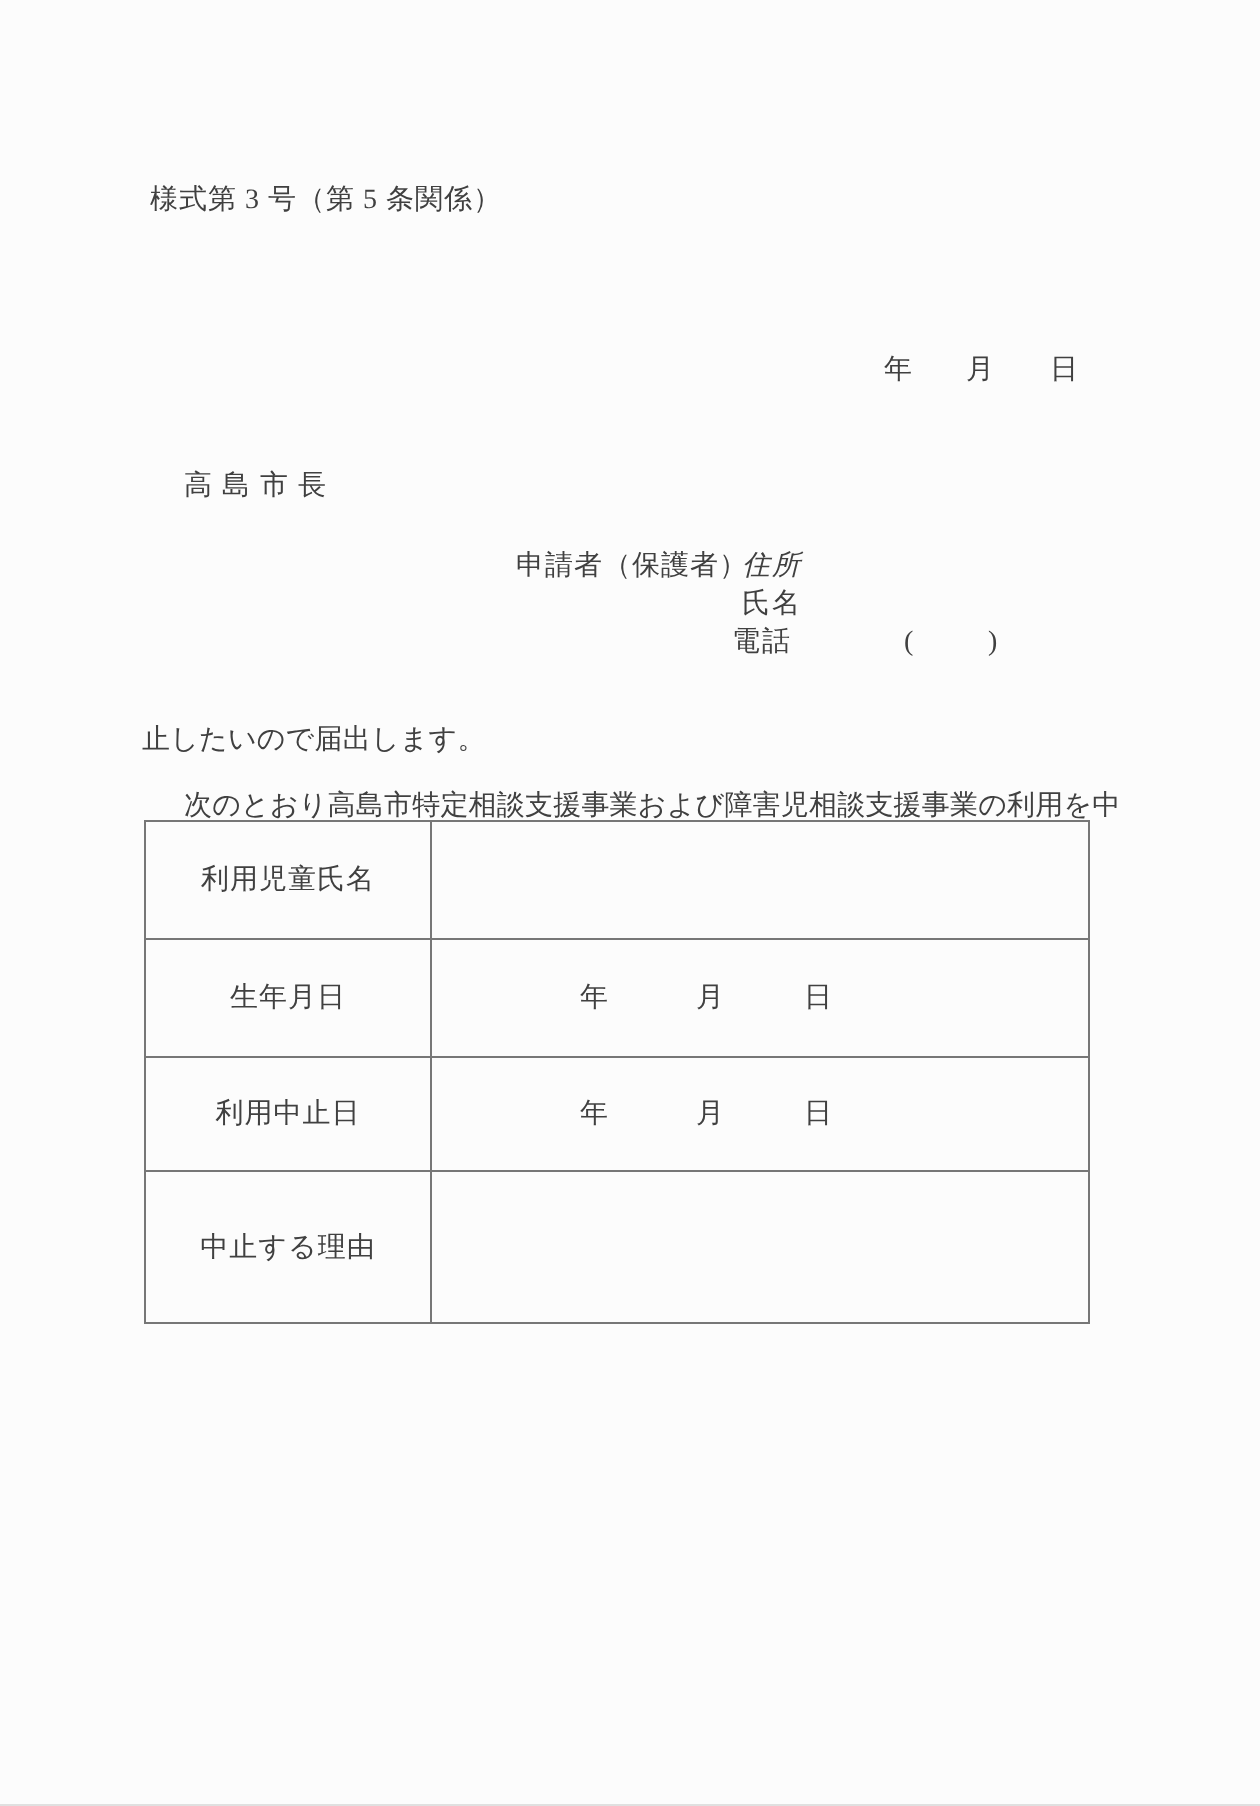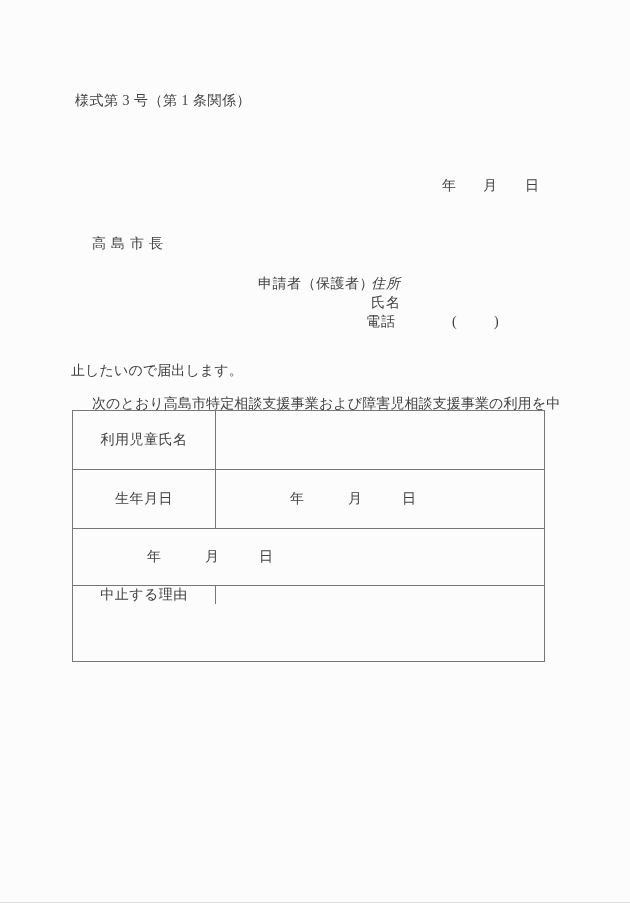--- a/index.html
+++ b/index.html
@@ -43,21 +43,21 @@
   }
   .form-row {
     display: flex;
     border-bottom: 1px solid #777;
     font-family: Liberation Serif, serif;
   }
   .form-row:last-child { border-bottom: none; }
   .row-h1 { height: 58px; }
   .row-h2 { height: 58px; }
   .row-h3 { height: 56px; }
-  .row-h4 { height: 75px; flex-direction: column; }
+  .row-h4 { height: 75px; }
   .label-cell {
     width: 142px;
     border-right: 1px solid #777;
     display: flex;
     align-items: center;
     justify-content: center;
     letter-spacing: 0.5px;
     flex-shrink: 0;
   }
   .value-cell {
@@ -74,21 +74,21 @@
     left: 0; right: 0; bottom: 0;
     height: 1px;
     background: #e0e0e0;
   }
 </style>
 </head>
 <body>
 
 <div class="page">
 
-  <div class="abs form-number">様式第 3 号（第 1 条関係）</div>
+  <div class="abs form-number">様式第 3 号（第 5 条関係）</div>
 
 
   <div>
     <span class="abs date-line-year">年</span>
     <span class="abs date-line-month">月</span>
     <span class="abs date-line-day">日</span>
   </div>
 
   <div class="abs addressee">高島市長</div>
 
@@ -116,20 +116,21 @@
     <div class="form-row row-h2">
       <div class="label-cell">生年月日</div>
       <div class="value-cell">
         <span class="date-unit du-year">年</span>
         <span class="date-unit du-month">月</span>
         <span class="date-unit du-day">日</span>
       </div>
     </div>
 
     <div class="form-row row-h3">
+      <div class="label-cell">利用中止日</div>
       <div class="value-cell">
         <span class="date-unit du-year">年</span>
         <span class="date-unit du-month">月</span>
         <span class="date-unit du-day">日</span>
       </div>
     </div>
 
     <div class="form-row row-h4">
       <div class="label-cell">中止する理由</div>
       <div class="value-cell"></div>

